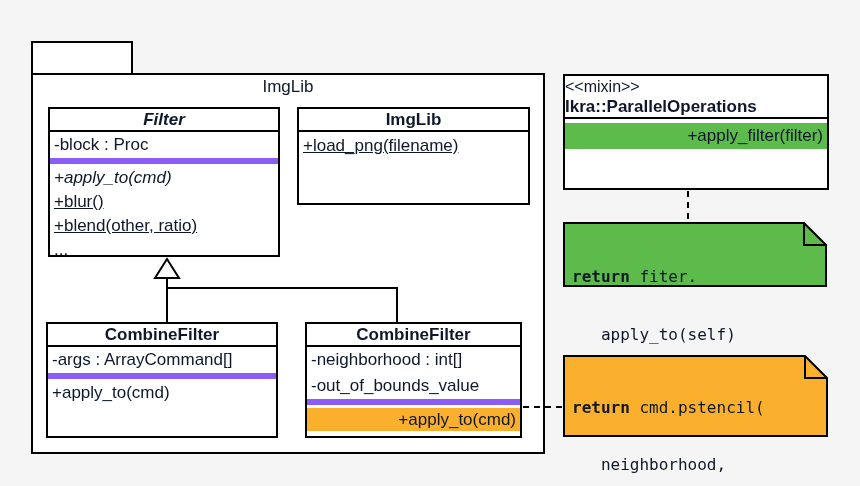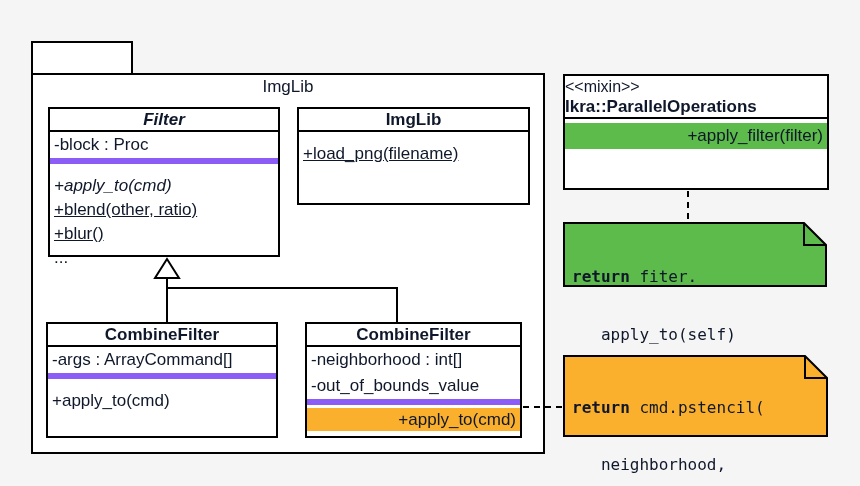--- a/index.html
+++ b/index.html
@@ -16,21 +16,21 @@
   .cls { display:flex; flex-direction:column; }
   .cls-title {
     flex:none; font-size:17px; font-weight:bold; text-align:center;
     line-height:21px; border-bottom:2px solid #000;
   }
   .cls-title.it { font-style:italic; }
   .hdr { flex:none; border-bottom:2px solid #000; text-align:left; padding-top:1px; }
   .stereo { font-size:16px; line-height:20px; }
   .cls-name { font-size:17px; font-weight:bold; line-height:20px; }
   .attrs { flex:none; border-bottom:6px solid #8b5cf6; }
-  .methods { flex:1; padding-top:10px; }
+  .methods { flex:1; padding-top:2px; }
   .methods.nopad { padding-top:0; }
   .line { font-size:17px; line-height:24px; padding:0 4px; white-space:pre; }
   .attrs .line { line-height:26px; }
   .line.it { font-style:italic; }
   .line.ul { text-decoration:underline; }
   .band { margin-top:3px; height:23px; display:flex; align-items:center;justify-content:flex-end; }
   .band .line { line-height:23px; }
   .band-orange { background:var(--orange, #fbb02d); }
   .band-green  { background:var(--green, #5cbb4a); height:26px; margin-top:4px; }
   .band-green .line { line-height:26px; }
@@ -64,22 +64,22 @@
   <div class="box" style="left:31px;top:73px;width:514px;height:381px"></div>
   <div class="pkg-label" style="left:31px;top:76px;width:514px">ImgLib</div>
 
   <div class="box cls" style="left:48px;top:107px;width:232px;height:150px;z-index:2">
     <div class="cls-title it">Filter</div>
     <div class="attrs">
       <div class="line">-block : Proc</div>
     </div>
     <div class="methods">
       <div class="line it">+apply_to(cmd)</div>
+      <div class="line ul">+blur()</div>
       <div class="line ul">+blend(other, ratio)</div>
-      <div class="line ul">+blur()</div>
       <div class="line">...</div>
     </div>
   </div>
 
   <div class="box cls" style="left:297px;top:107px;width:233px;height:98px;z-index:2">
     <div class="cls-title">ImgLib</div>
     <div class="methods">
       <div class="line ul">+load_png(filename)</div>
     </div>
   </div>

